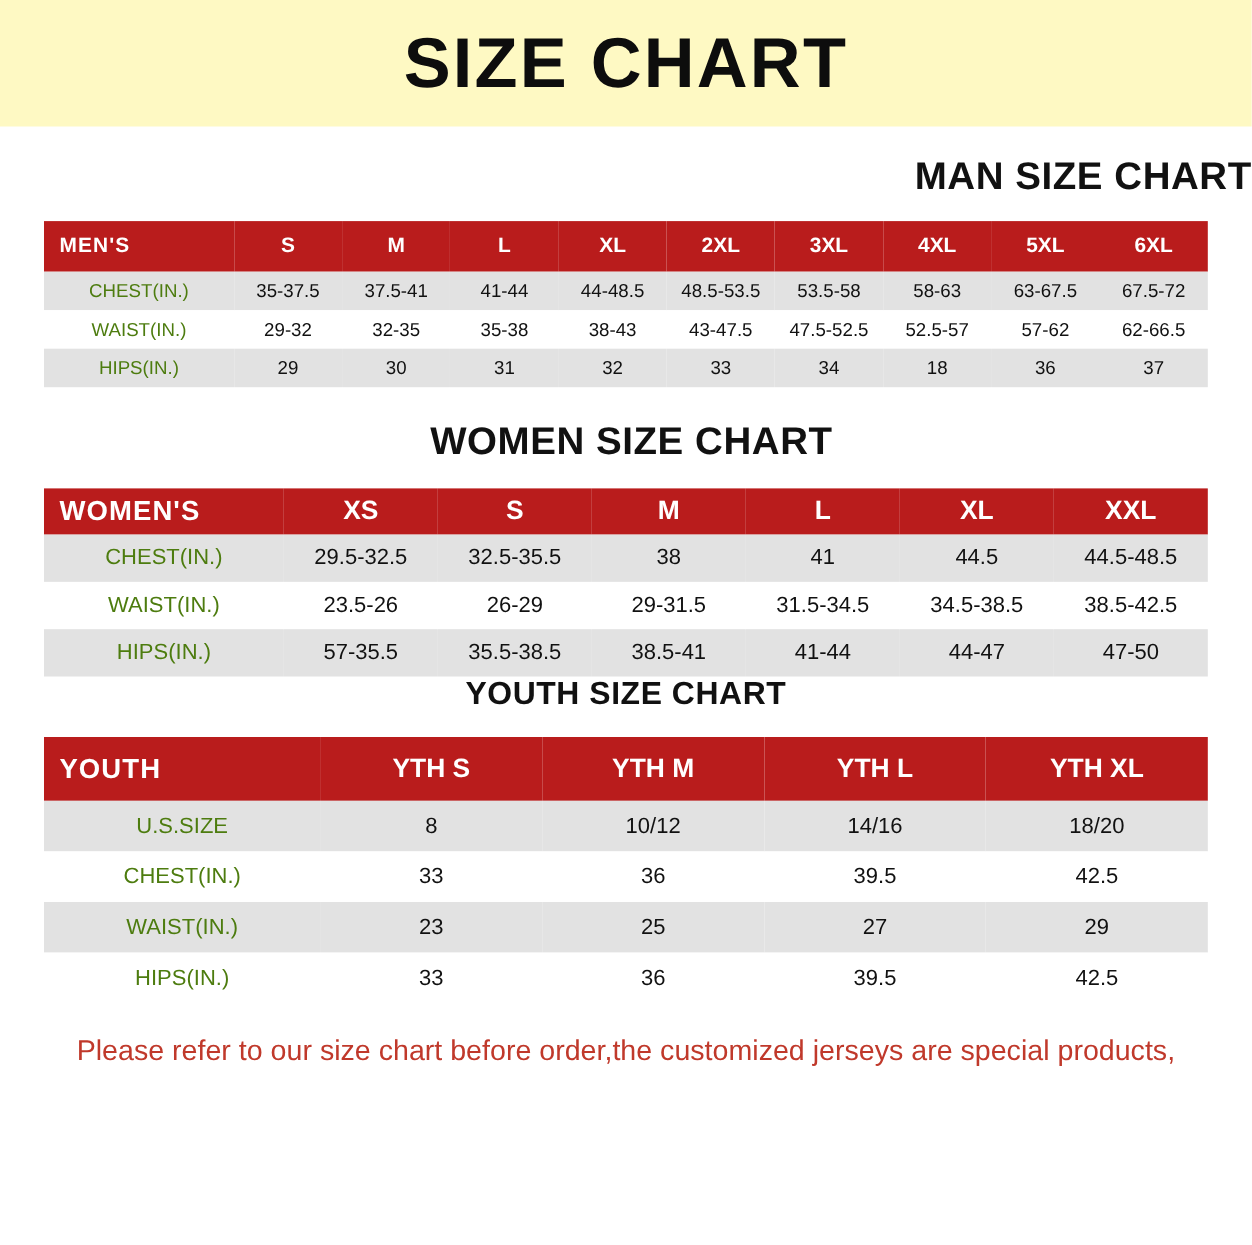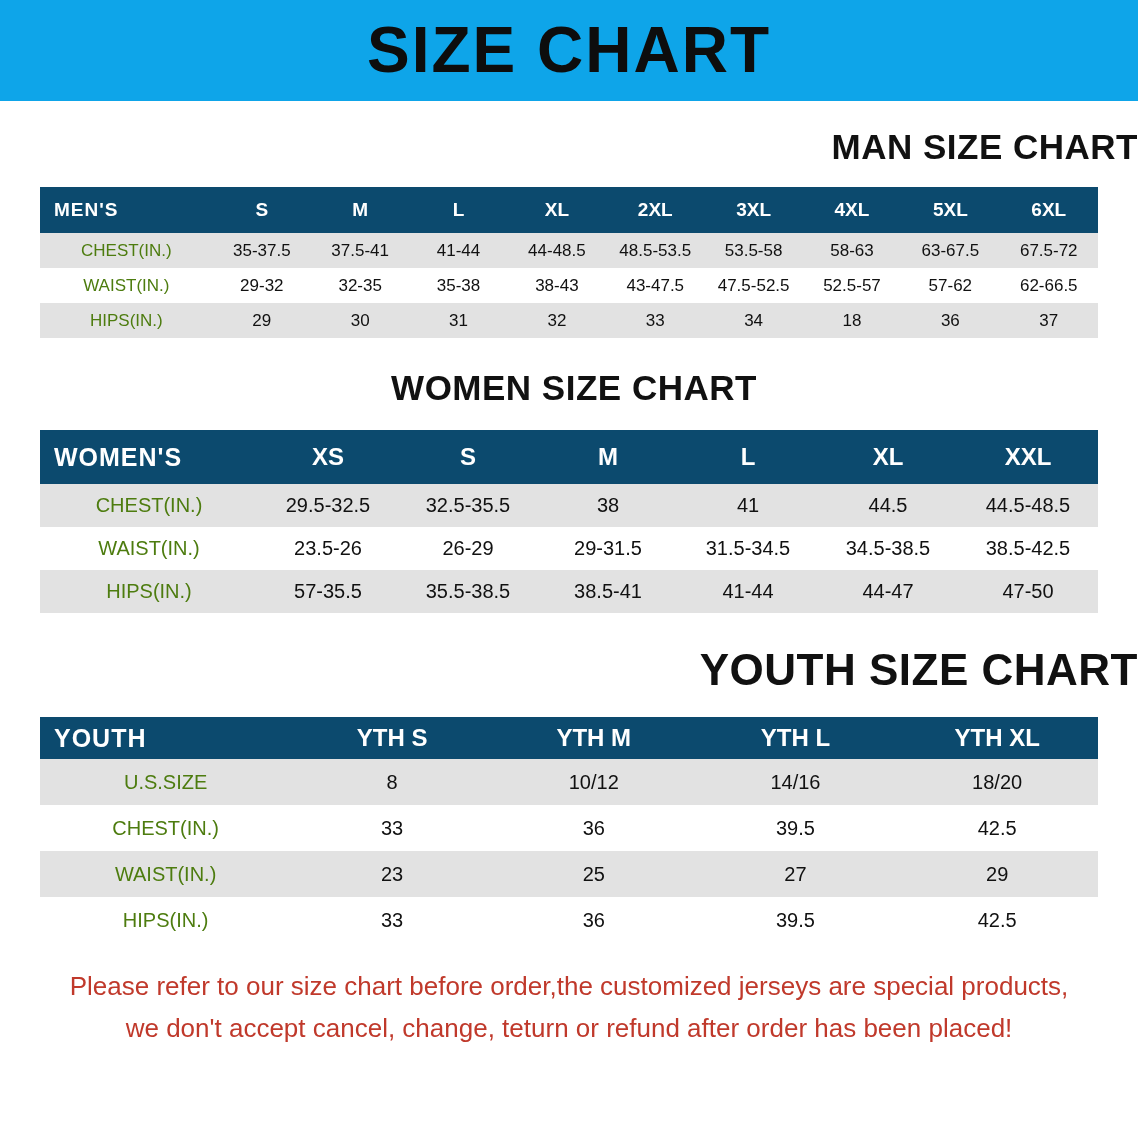--- a/index.html
+++ b/index.html
@@ -10,22 +10,22 @@
     background: #ffffff;
     font-family: "Liberation Sans", sans-serif;
     overflow: hidden;
   }
 
   .page { position: relative; width: 1138px; height: 1132px; background:#fff; }
 
   
   .banner {
     width: 100%;
-    height: 101px;
-    background: #0ea5e9;
+    height: 115px;
+    background: #fef9c3;
     display: flex;
     align-items: center;
     justify-content: center;
   }
   .banner-title {
     font-family: "Liberation Sans", sans-serif;
     font-weight: bold;
     font-size: 64px;
     letter-spacing: 2px;
     color: #0d0d0d;
@@ -36,34 +36,34 @@
   
   .section-title {
     text-align: center;
     font-weight: bold;
     color: #111;
     font-size: 34px;
     letter-spacing: 0.5px;
   }
   .t-man    { margin-top: 26px; font-size: 35px; text-align: right; }
   .t-women  { margin-top: 30px; font-size: 35px; padding-left: 10px; }
-  .t-youth  { margin-top: 32px; font-size: 44px; text-align: right; }
+  .t-youth  { font-size: 29px; }
 
   
   table {
     border-collapse: collapse;
     table-layout: fixed;
     margin: 0 auto;
   }
   .tbl-wrap { padding: 0 40px; }
 
   table.chart { width: 1058px; }
 
   table.chart thead th {
-    background: #0c4a6e;
+    background: #b91c1c;
     color: #ffffff;
     font-weight: bold;
     padding: 0;
     height: 46px;
     vertical-align: middle;
     font-size: 20px;
   }
   table.chart thead th.rowhead {
     text-align: left;
     padding-left: 14px;
@@ -89,27 +89,27 @@
   .rowA td { background: #e2e2e2; }
   .rowB td { background: #ffffff; }
 
   
   #men-table { margin-top: 20px; }
   #men-table thead th { font-size: 19px; }
   #men-table tbody td { font-size: 17px; height: 35px; }
 
   
   #women-table { margin-top: 22px; }
-  #women-table thead th { height: 54px; font-size: 24px; }
+  #women-table thead th { height: 42px; font-size: 24px; }
   #women-table thead th.rowhead { font-size: 25px; }
   #women-table tbody td { height: 43px; font-size: 20px; }
 
   
   #youth-table { margin-top: 22px; }
-  #youth-table thead th { height: 42px; font-size: 24px; }
+  #youth-table thead th { height: 58px; font-size: 24px; }
   #youth-table thead th.rowhead { font-size: 25px; }
   #youth-table tbody td { height: 46px; font-size: 20px; }
 
   
   .note {
     margin: 22px 40px 0 40px;
     color: #c0392b;
     font-size: 26px;
     line-height: 1.62;
     text-align: center;
@@ -298,16 +298,15 @@
           <td>36</td>
           <td>39.5</td>
           <td>42.5</td>
         </tr>
       </tbody>
     </table>
   </div>
 
   <div class="note">
     <span>Please refer to our size chart before order,the customized jerseys are special products,</span>
-    <span>we don't accept cancel, change, teturn or refund after order has been placed!</span>
   </div>
 
 </div>
 
 </body></html>

